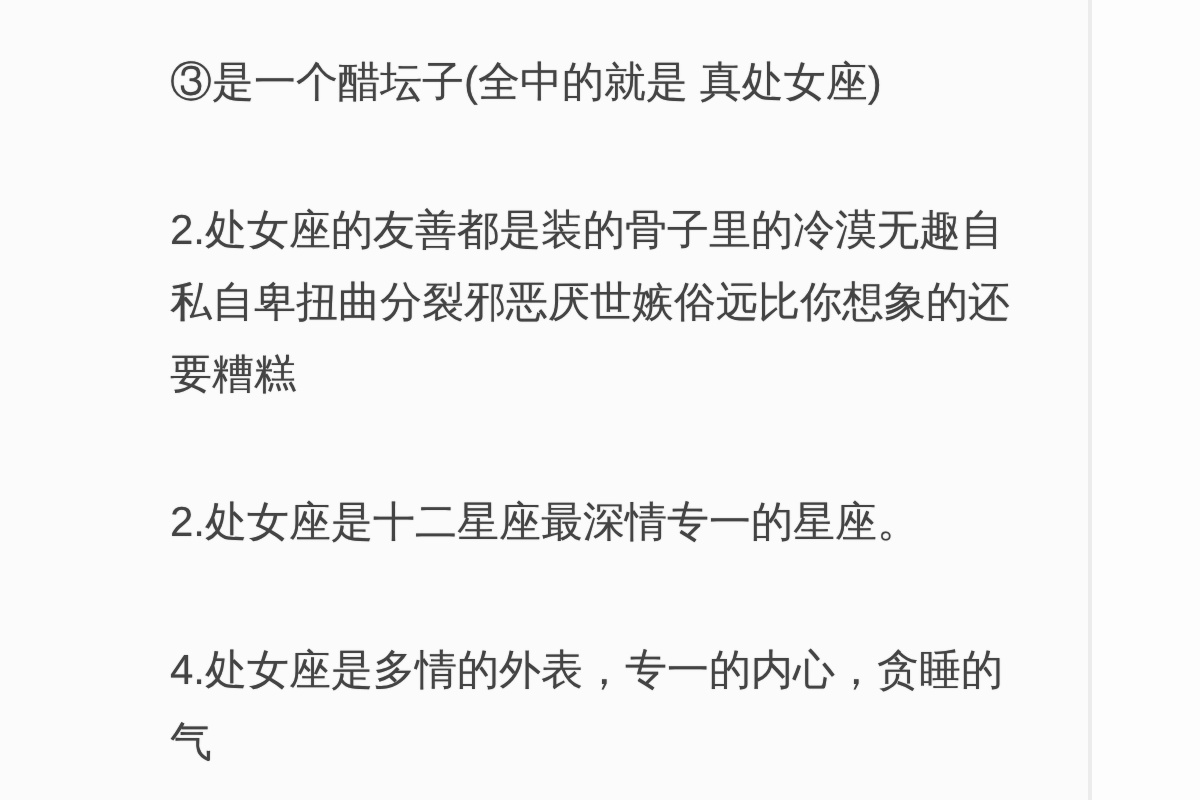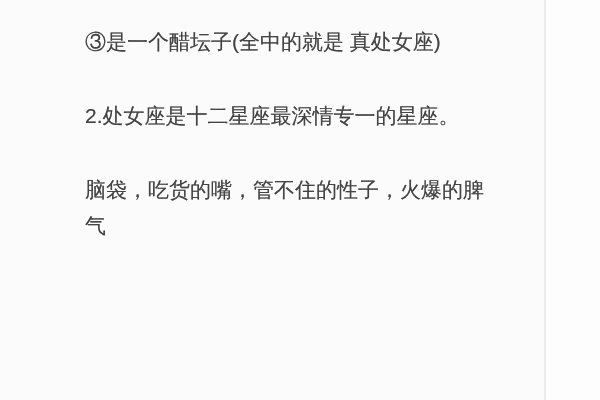--- a/index.html
+++ b/index.html
@@ -60,24 +60,29 @@
 
   <div class="right-strip"></div>
   <div class="edge-line"></div>
 
   <div class="article">
 
     <div class="para">
       <div class="line">③是一个醋坛子(全中的就是 真处女座)</div>
     </div>
 
+    <div class="para">
+      <div class="line">2.处女座的友善都是装的骨子里的冷漠无趣自</div>
+      <div class="line">私自卑扭曲分裂邪恶厌世嫉俗远比你想象的还</div>
+      <div class="line">要糟糕</div>
+    </div>
 
     <div class="para">
       <div class="line">2.处女座是十二星座最深情专一的星座。</div>
     </div>
 
     <div class="para">
-      <div class="line">脑袋，吃货的嘴，管不住的性子，火爆的脾</div>
+      <div class="line">4.处女座是多情的外表，专一的内心，贪睡的</div>
       <div class="line">气</div>
     </div>
 
   </div>
 </div>
 
 </body></html>

